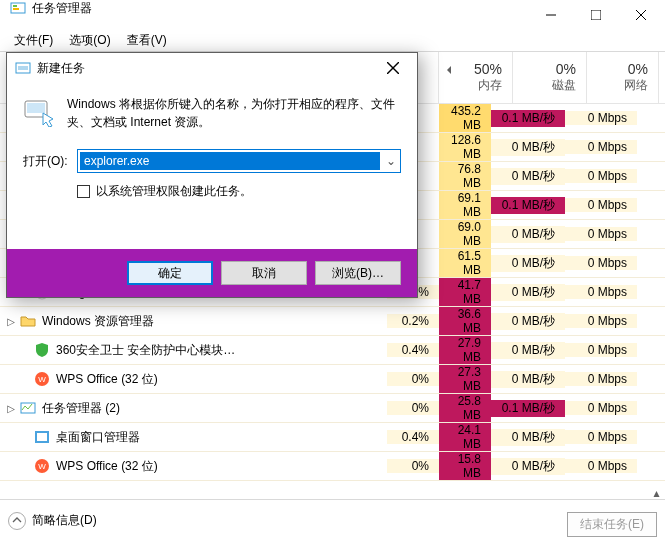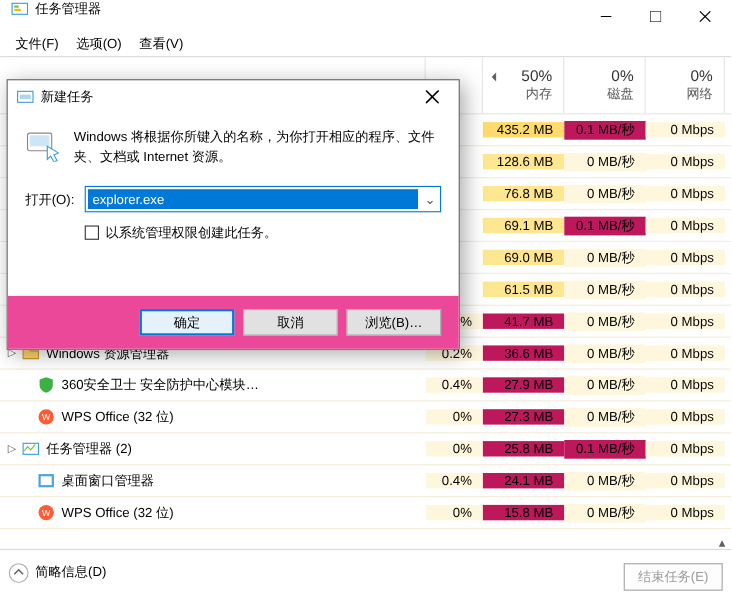--- a/index.html
+++ b/index.html
@@ -24,50 +24,50 @@
   .col-disk { width:74px; }
   .col-net { width:72px; }
   .rows { }
   .row { display:flex; height:29px; align-items:center; border-bottom:1px solid #f3ecd8; }
   .row .namecell { width:387px; display:flex; align-items:center; padding-left:4px; overflow:hidden; white-space:nowrap; }
   .expander { width:14px; text-align:center; color:#555; font-size:10px; }
   .rowicon { width:16px; height:16px; margin:0 6px 0 2px; display:flex; align-items:center; justify-content:center; }
   .expandpad { width:14px; }
   .cell { text-align:right; padding-right:10px; font-size:12px; }
   .cell.cpu { width:52px; }
-  .cell.mem { width:74px; }
+  .cell.mem { width:52px; }
   .cell.disk { width:74px; }
   .cell.net { width:72px; }
   .heat0 { background:#fff7dd; }
   .heat1 { background:#be185d; }
   .heat2 { background:#ffe691; }
   .heat3 { background:#ffdb6e; }
   .scrollup { position:absolute; right:0; bottom:28px; width:17px; height:17px; display:flex;align-items:center;justify-content:center; color:#606060;}
   .footer { position:absolute; left:0; right:0; bottom:0; height:30px; border-top:1px solid #d9d9d9; display:flex; align-items:flex-start; padding:12px 8px; background:#fff;}
   .footer .chev { width:18px;height:18px;border:1px solid #adadad;border-radius:50%;display:flex;align-items:center;justify-content:center;margin-right:6px;color:#606060;}
   .footer .spacer { flex:1; }
   .footer .endbtn { border:1px solid #a3a3a3; background:#fdfdfd; color:#9a9a9a; padding:3px 12px; font-size:12px;}
   
-  .dialog { position:absolute; left:6px; top:52px; width:412px; height:246px; background:#fff; border:1px solid #5e5e5e; box-shadow: 4px 4px 18px rgba(0,0,0,0.35); z-index:50;margin-top:20px;}
+  .dialog { position:absolute; left:6px; top:52px; width:412px; height:246px; background:#fff; border:1px solid #5e5e5e; box-shadow: 4px 4px 18px rgba(0,0,0,0.35); z-index:50;}
   .dlg-title { height:30px; display:flex; align-items:center; padding:0 4px 0 8px;}
   .dlg-title .dicon { width:16px;height:16px;margin-right:6px; }
   .dlg-title .dtext { flex:1; font-size:12px; }
   .dlg-close { width:40px;height:28px;display:flex;align-items:center;justify-content:center; }
   .dlg-body { padding: 12px 16px 8px 16px; }
   .dlg-row1 { display:flex; align-items:flex-start; margin-bottom:18px; }
   .runicon { width:32px;height:32px;margin-right:12px;flex-shrink:0; }
   .dlg-row1 .msg { font-size:12px; line-height:18px; color:#000; }
   .dlg-row2 { display:flex; align-items:center; margin-bottom:10px;}
   .dlg-row2 .lbl { width:54px; font-size:12px;}
   .combo { flex:1; height:24px; border:1px solid #0078d7; display:flex; align-items:center; background:#fff; position:relative;}
   .combo .val { flex:1; padding:0 4px; font-size:12px; background:#0078d7; color:#fff; height:18px; line-height:18px; margin:2px;}
   .combo .dd { width:18px; text-align:center; color:#555;}
   .dlg-row3 { display:flex; align-items:center; padding-left:54px; margin-top:6px;}
   .chk { width:13px;height:13px;border:1px solid #333;margin-right:6px; }
-  .dlg-footer { position:absolute; left:0; right:0; bottom:0; height:48px; background:#ec4899; display:flex; align-items:center; justify-content:flex-end; padding-right:16px; gap:8px;}
+  .dlg-footer { position:absolute; left:0; right:0; bottom:0; height:48px; background:#a21caf; display:flex; align-items:center; justify-content:flex-end; padding-right:16px; gap:8px;}
   .dlgbtn { width:86px; height:24px; border:1px solid #adadad; background:#e1e1e1; font-size:12px; display:flex; align-items:center; justify-content:center;}
   .dlgbtn.primary { border:2px solid #0078d7; background:#e5f1fb;}
 </style>
 </head>
 <body>
 
 <div class="titlebar">
   <span class="appicon">
     <svg viewBox="0 0 16 16">
         <rect x="1" y="3" width="14" height="10" fill="none" stroke="#3a9bd6"></rect>

